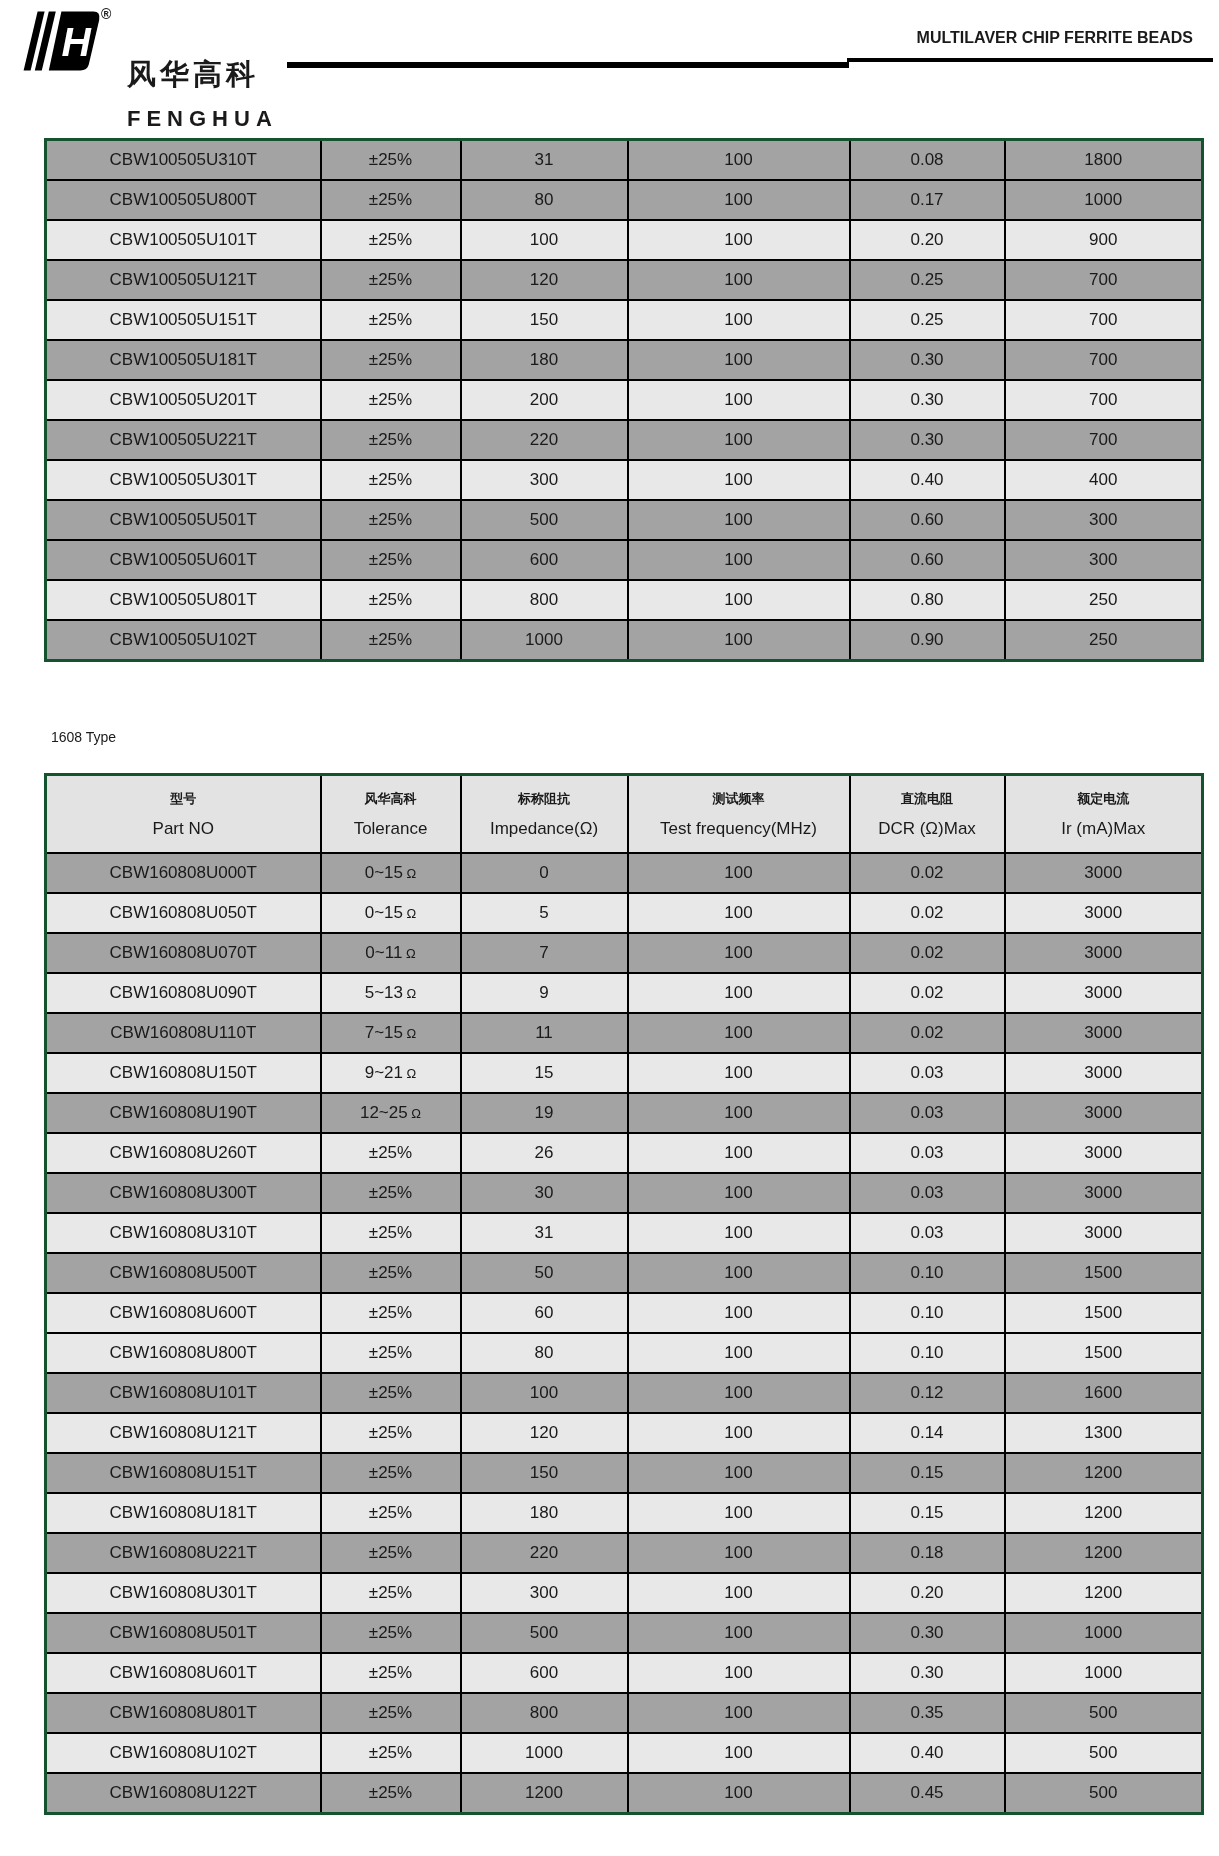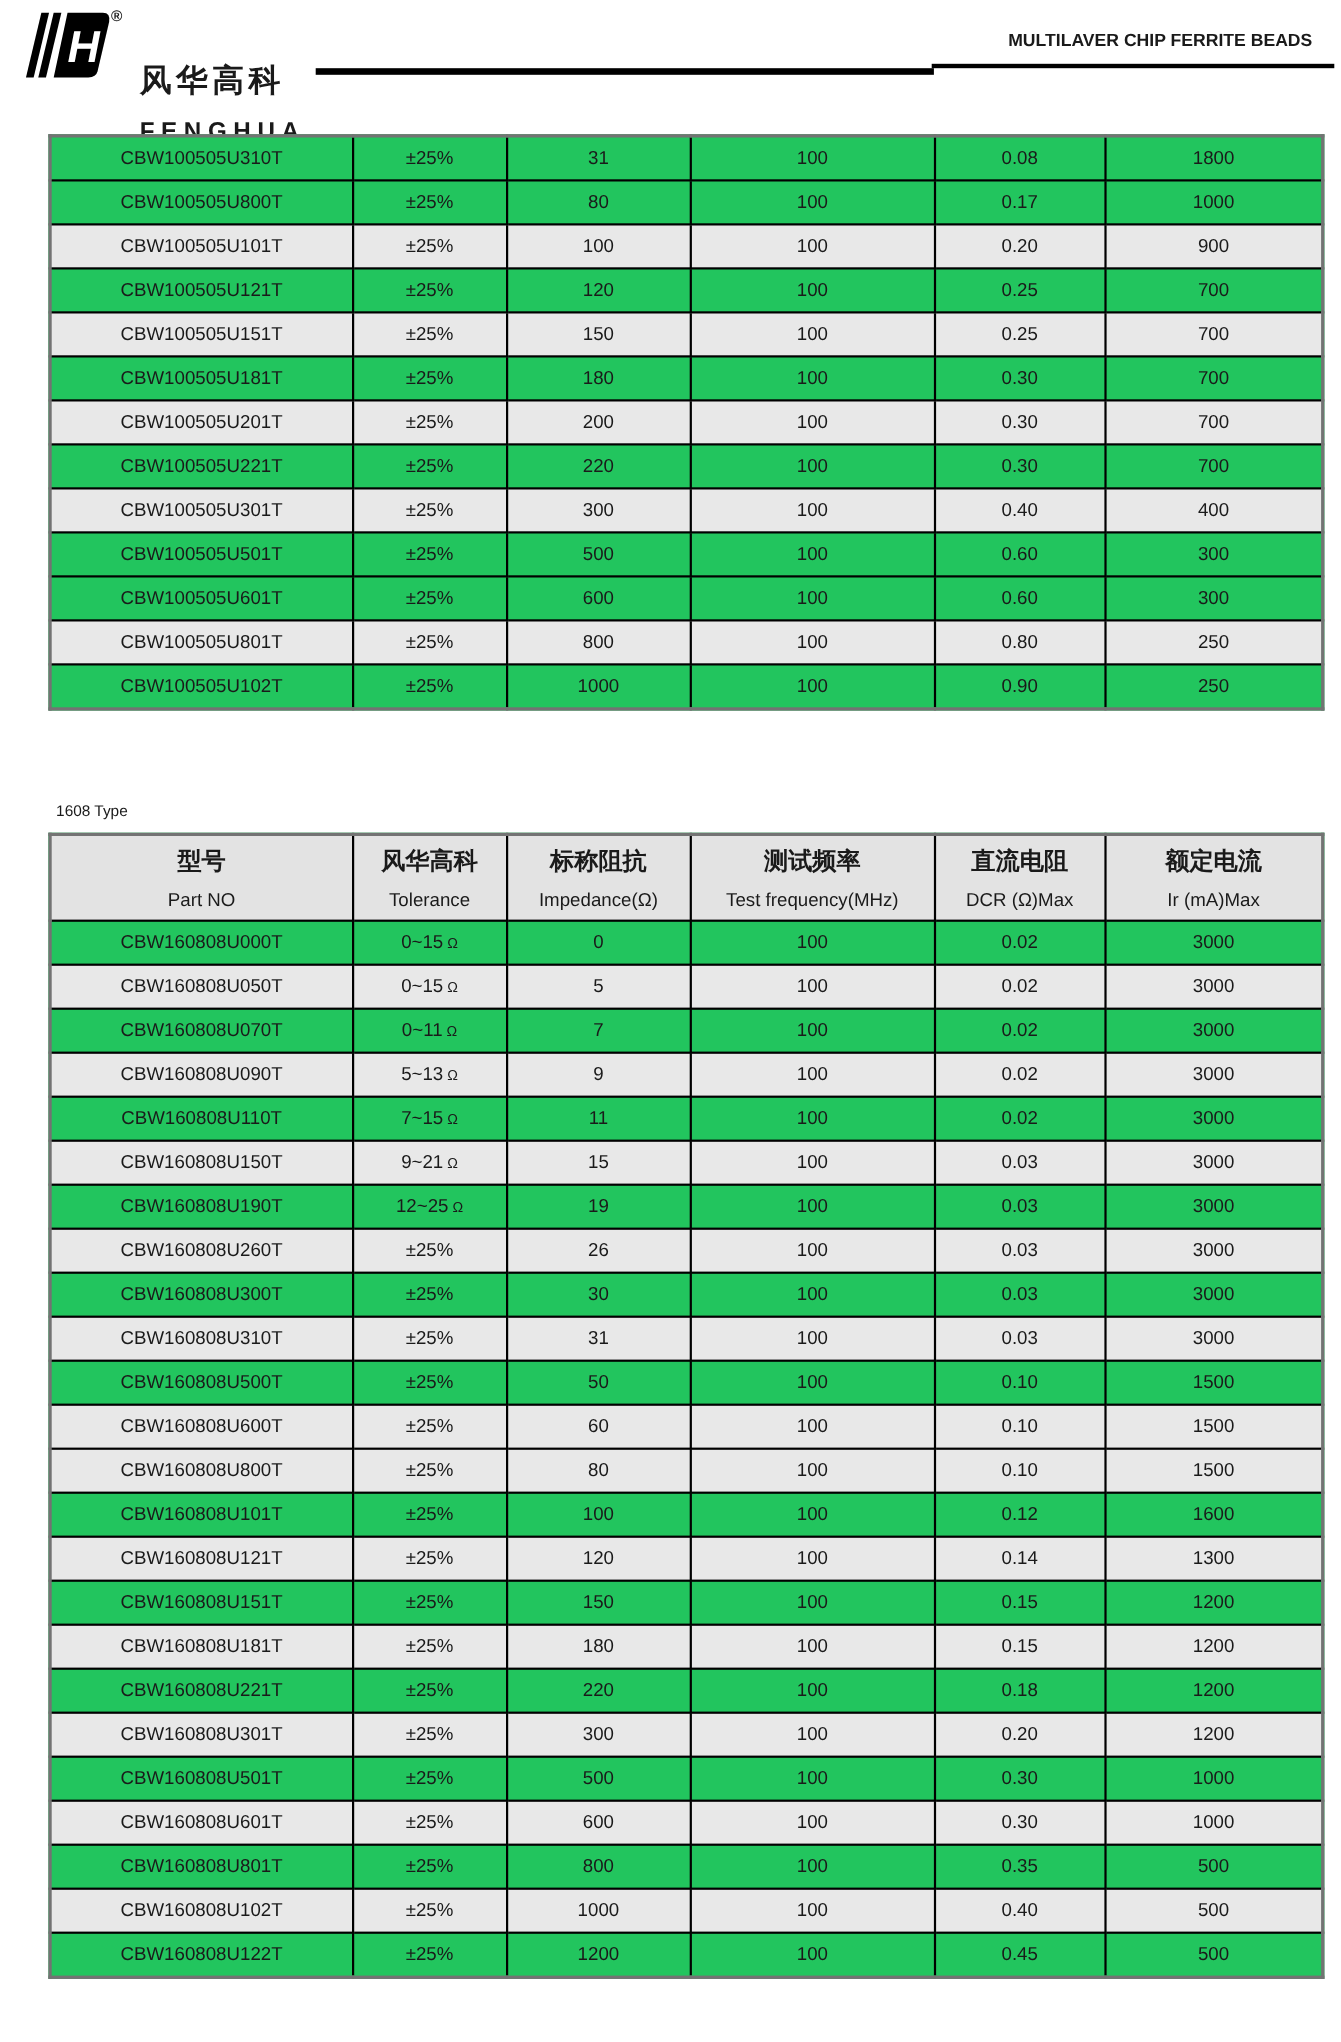--- a/index.html
+++ b/index.html
@@ -12,26 +12,26 @@
   .logo-mark { position:absolute; left:18px; top:6px; width:84px; height:70px; }
   .logo-reg  { position:absolute; left:101px; top:6px; font-size:14px; font-weight:bold; }
   .logo-text { position:absolute; left:127px; top:12px; line-height:1; }
   .logo-cn   { font-size:29px; font-weight:bold; letter-spacing:4px;margin-top:48px; }
   .logo-en   { font-size:22px; font-weight:bold; letter-spacing:6px; margin-top:19px; }
   .doc-title { position:absolute; top:29px; right:26px; font-size:16px; font-weight:bold; letter-spacing:0px; }
   .rule-thick { position:absolute; left:287px; top:62px; width:562px; height:6px; background:#000; }
   .rule-thin  { position:absolute; left:847px; top:58px; width:366px; height:4px; background:#000; }
 
   
-  .tbl { border-collapse:collapse; table-layout:fixed; width:1157px; border:3px solid #737373; background:#22c55e; }
+  .tbl { border-collapse:collapse; table-layout:fixed; width:1157px; border:3px solid #14532d; background:#a3a3a3;margin-top:16px; }
   .tbl td, .tbl th { border:2px solid #000; padding:0; text-align:center; vertical-align:middle; font-size:17px; color:#1a1a1a; }
   .tbl td { height:38px; }
   .tbl th { height:76px; background:#e3e3e3; font-weight:normal; }
   .row-gray td { background:#e8e8e8; }
-  .th-cn { font-size:22px; font-weight:bold; margin-bottom:11px; }
+  .th-cn { font-size:13px; font-weight:bold; margin-bottom:11px; }
   .th-en { font-size:17px; font-weight:normal; }
   .ohm { font-size:13px; }
 
   .table1-wrap { position:absolute; left:44px; top:122px; }
   .table2-wrap { position:absolute; left:44px; top:757px; }
   .section-label { position:absolute; left:51px; top:729px; font-size:14px; }
 </style>
 </head>
 <body>
 

